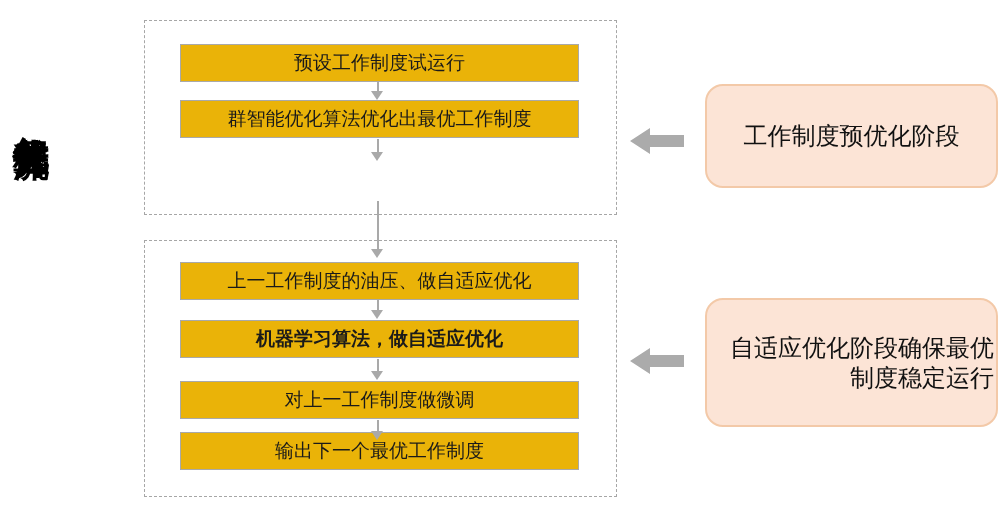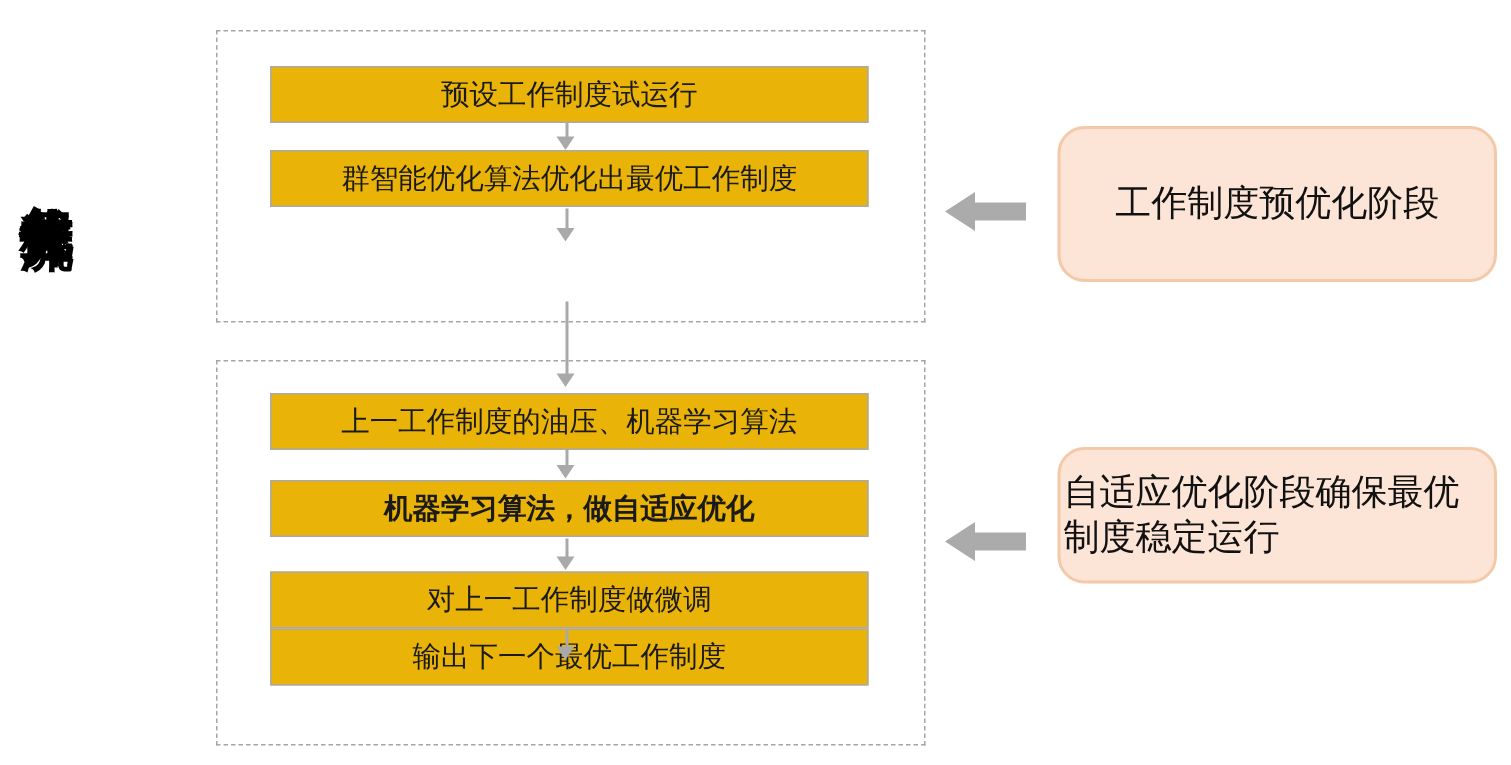--- a/index.html
+++ b/index.html
@@ -42,44 +42,44 @@
   .block-arrow{
     position:absolute;width:54px;height:26px;background:#ababab;
     clip-path:polygon(0 13px,20px 0,20px 7px,54px 7px,54px 19px,20px 19px,20px 26px);
   }
   .arrow1{left:630px;top:128px;}
   .arrow2{left:630px;top:348px;}
   
   .callout{
     position:absolute;left:705px;width:293px;box-sizing:border-box;
     background:#fce4d6;border:2px solid #f3c9a8;border-radius:18px;
-    display:flex;align-items:center;justify-content:center;text-align:left;
+    display:flex;align-items:center;justify-content:center;text-align:right;
     font-size:24px;color:#111;line-height:1.25;padding:6px 2px;
   }
   .callout1{top:84px;height:104px;}
-  .callout2{top:298px;height:91px;}
+  .callout2{top:298px;height:129px;}
 </style>
 </head>
 <body>
 
 <div class="canvas">
 
   <div class="vtitle">气井优化计算流程</div>
 
   <div class="stage stage1"></div>
 
   <div class="stage stage2"></div>
 
   <div class="step" style="top:44px;">预设工作制度试运行</div>
   <div class="step" style="top:100px;">群智能优化算法优化出最优工作制度</div>
 
-  <div class="step" style="top:262px;">上一工作制度的油压、机器学习算法</div>
+  <div class="step" style="top:262px;">上一工作制度的油压、做自适应优化</div>
   <div class="step" style="top:320px;font-weight:bold;">机器学习算法，做自适应优化</div>
   <div class="step" style="top:381px;">对上一工作制度做微调</div>
-  <div class="step" style="top:419px;">输出下一个最优工作制度</div>
+  <div class="step" style="top:432px;">输出下一个最优工作制度</div>
 
   <div class="varrow" style="top:82px;height:18px;">
     <span class="shaft" style="height:10px;"></span>
     <span class="head"></span>
   </div>
   <div class="varrow" style="top:139px;height:22px;">
     <span class="shaft" style="height:14px;"></span>
     <span class="head"></span>
   </div>
   <div class="varrow" style="top:201px;height:57px;">

